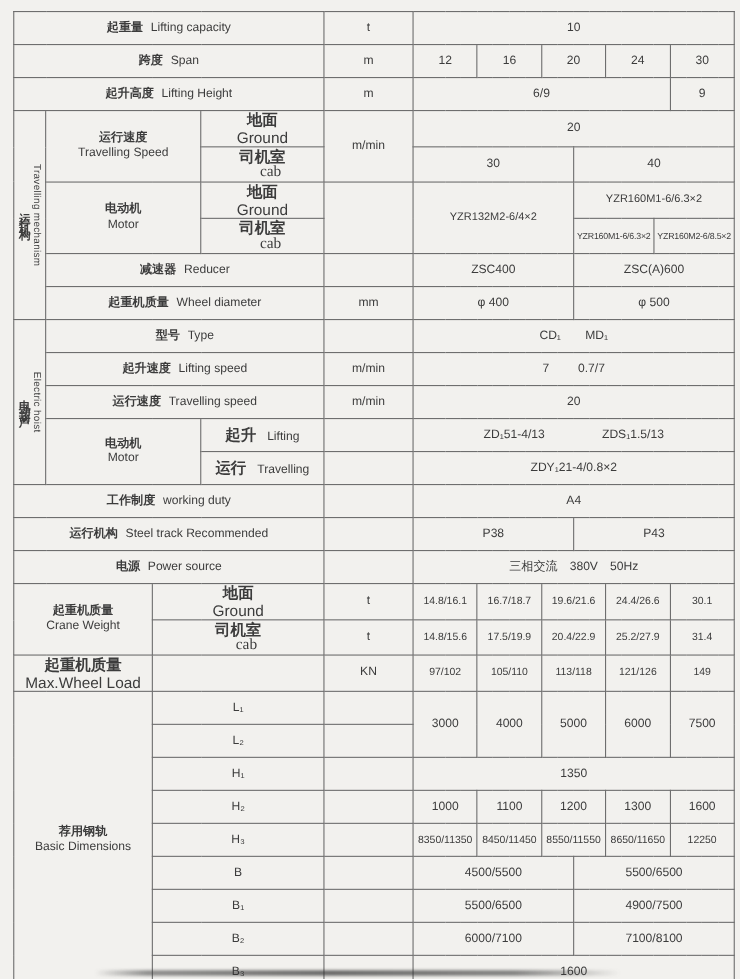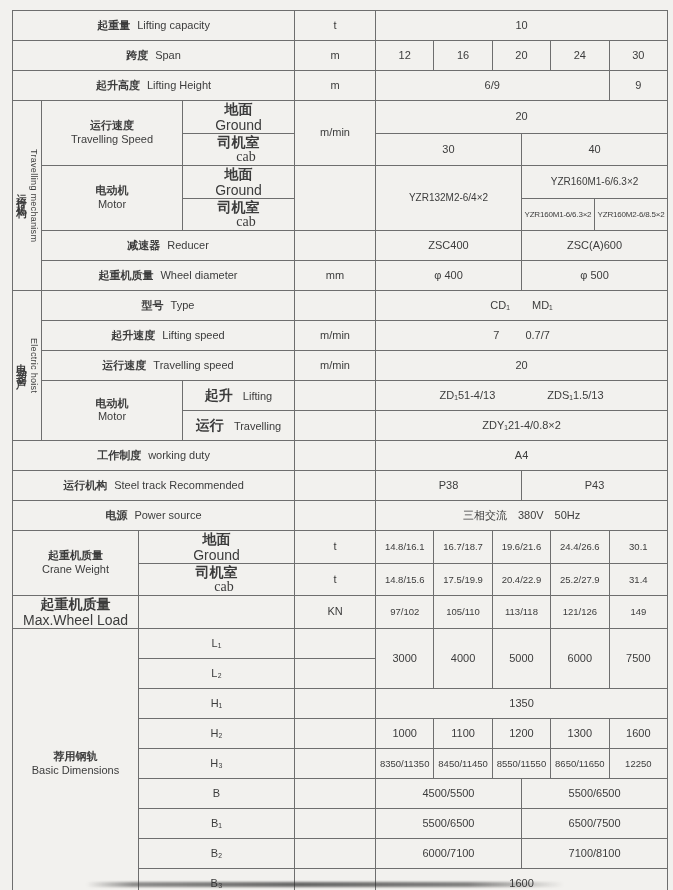--- a/index.html
+++ b/index.html
@@ -310,21 +310,21 @@
     <td colspan="2">B</td>
     <td></td>
     <td colspan="10">4500/5500</td>
     <td colspan="10">5500/6500</td>
   </tr>
 
   <tr>
     <td colspan="2">B₁</td>
     <td></td>
     <td colspan="10">5500/6500</td>
-    <td colspan="10">6500/7500</td>
+    <td colspan="10">4900/7500</td>
   </tr>
 
   <tr>
     <td colspan="2">B₂</td>
     <td></td>
     <td colspan="10">6000/7100</td>
     <td colspan="10">7100/8100</td>
   </tr>
 
   <tr>

